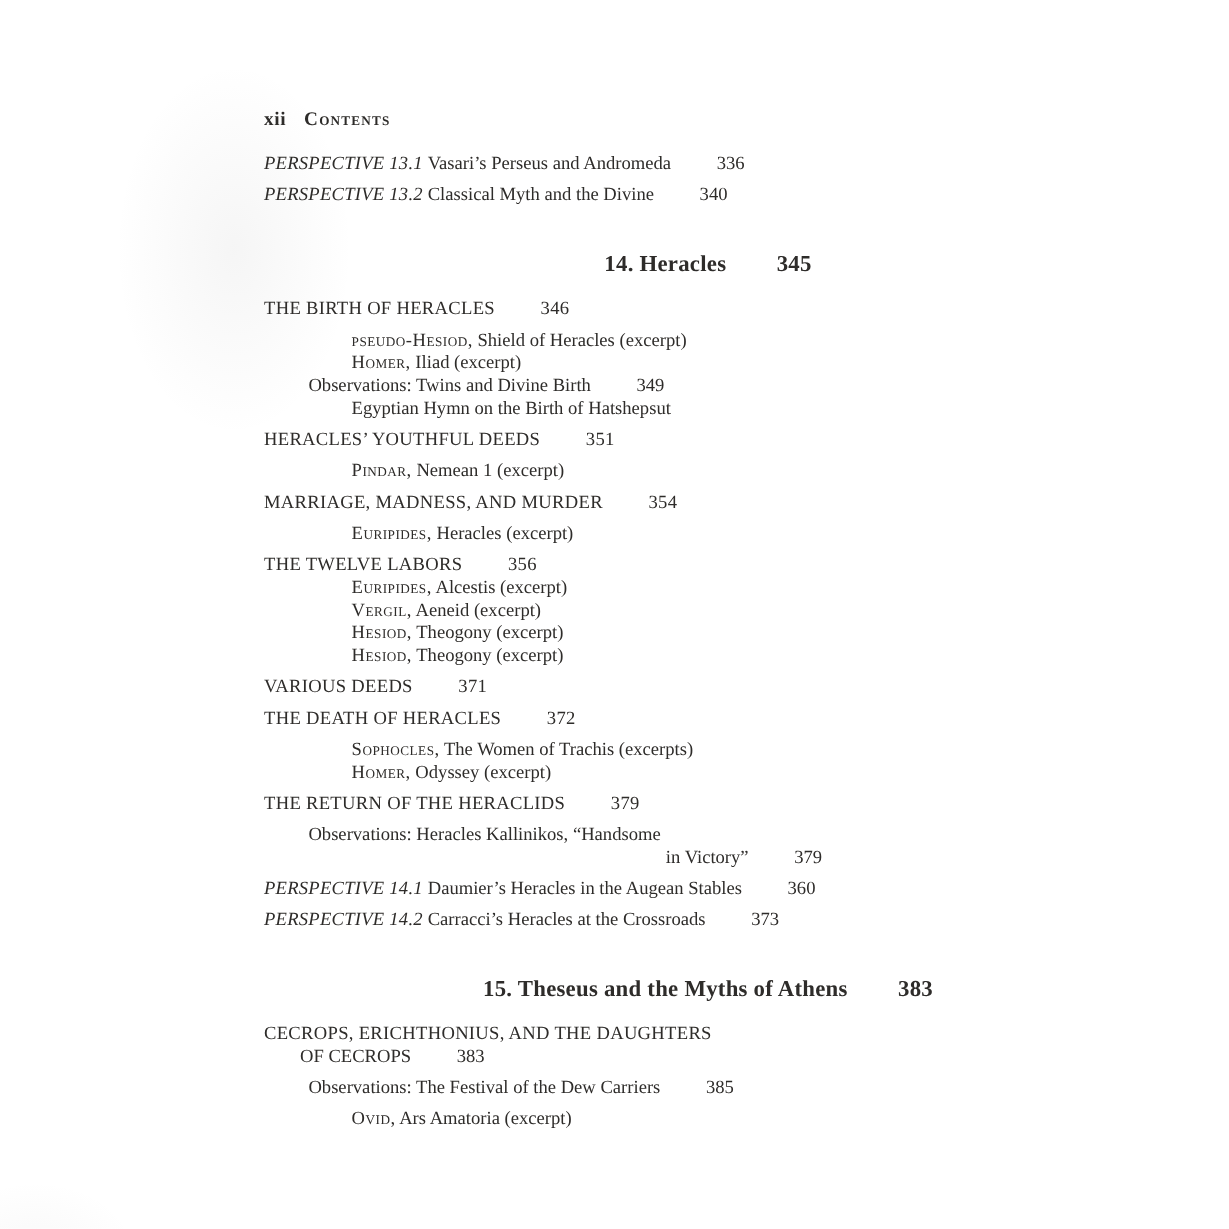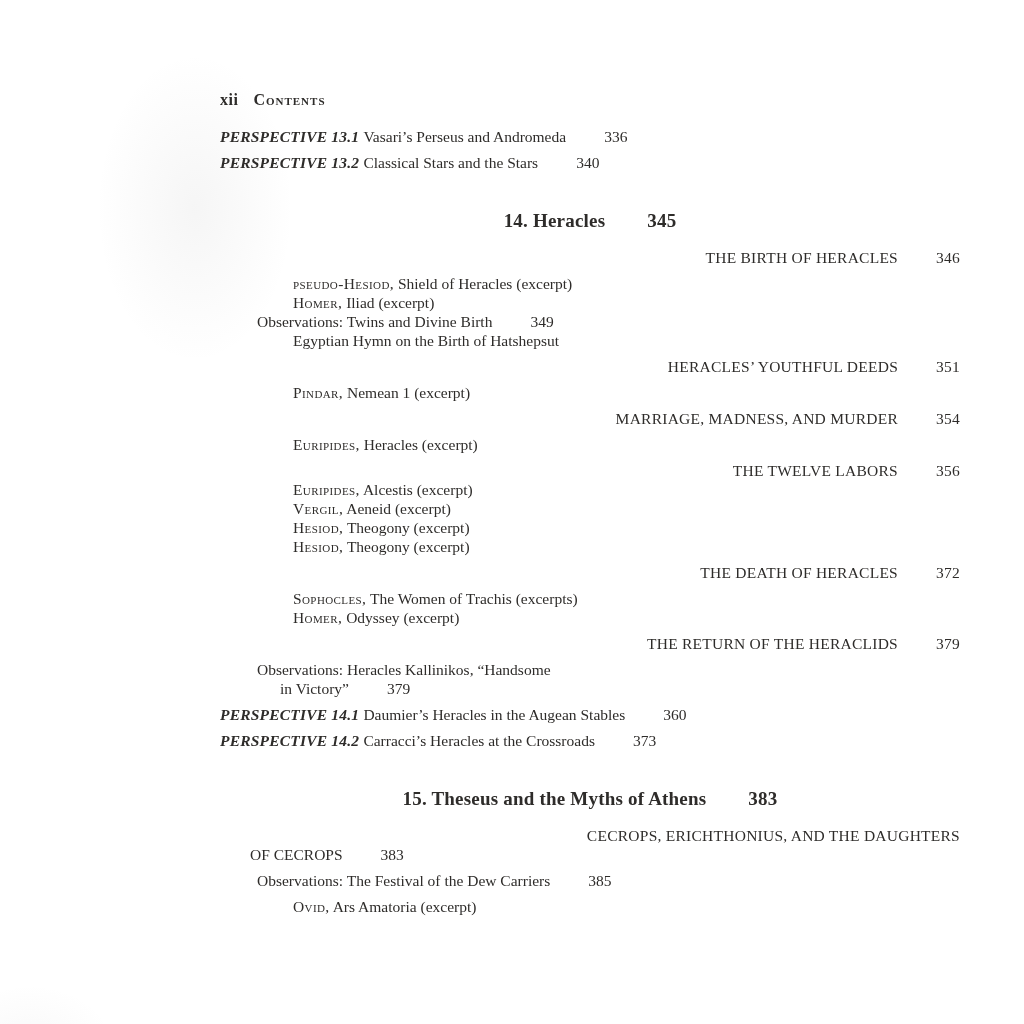--- a/index.html
+++ b/index.html
@@ -39,68 +39,69 @@
     line-height: 19px;
     white-space: nowrap;
   }
   .t-chapter {
     font-size: 19px;
     line-height: 23px;
     font-weight: 700;
     letter-spacing: 0.2px;
   }
   .t-chapter .page { font-weight: 700; margin-left: 42px; }
-  .t-section { letter-spacing: 0.25px; text-align: right; }
+  .t-section { letter-spacing: 0.25px; }
   .t-perspective { }
 
   .seg-roman { }
   .seg-italic { }
-  .seg-bold-italic { font-style: italic; font-weight: 700; letter-spacing: 0.2px; }
+  .seg-bold-italic { font-style: italic; font-weight: 400; letter-spacing: 0.2px; }
   .seg-small-caps { font-variant: small-caps; letter-spacing: 0.4px; }
 
   .page { margin-left: 38px; }
 
   .lvl-0 { margin-left: 0; }
   .lvl-1 { margin-left: 30px; font-family: Liberation Serif, serif; }
   .lvl-2 { margin-left: 37px; }
-  .lvl-3 { margin-left: 60px; }
+  .lvl-3 { margin-left: 60px; text-align: center; }
   .lvl-4 { margin-left: 73px; }
 
   .sp-none    { margin-top: 0; }
   .sp-tight   { margin-top: 0; }
   .sp-group   { margin-top: 7px; }
   .sp-first   { margin-top: 16px; }
   .sp-chapter { margin-top: 37px; text-align: center; }
 </style>
 </head>
 <body>
 
 <div class="canvas">
   <div class="page-content">
     <div class="running-head">
       <span class="folio">xii</span><span class="head-title">Contents</span>
     </div>
     <div class="toc" id="toc">
         <div class="row t-perspective lvl-0 sp-none"><span class="seg-bold-italic">PERSPECTIVE 13.1 </span><span class="seg-italic">Vasari’s </span><span class="seg-roman">Perseus and Andromeda</span><span class="page">336</span></div>
-        <div class="row t-perspective lvl-0 sp-group"><span class="seg-bold-italic">PERSPECTIVE 13.2 </span><span class="seg-italic">Classical Stars and the Stars</span><span class="page">340</span></div>
+        <div class="row t-perspective lvl-0 sp-group"><span class="seg-bold-italic">PERSPECTIVE 13.2 </span><span class="seg-italic">Classical Myth and the Divine</span><span class="page">340</span></div>
         <div class="row t-chapter lvl-0 sp-chapter"><span class="seg-roman">14. Heracles</span><span class="page">345</span></div>
         <div class="row t-section lvl-0 sp-first"><span class="seg-roman">THE BIRTH OF HERACLES</span><span class="page">346</span></div>
         <div class="row t-source lvl-4 sp-group"><span class="seg-small-caps">pseudo-Hesiod,</span><span class="seg-roman"> </span><span class="seg-italic">Shield of Heracles</span><span class="seg-roman"> (excerpt)</span></div>
         <div class="row t-source lvl-4 sp-tight"><span class="seg-small-caps">Homer,</span><span class="seg-roman"> </span><span class="seg-italic">Iliad</span><span class="seg-roman"> (excerpt)</span></div>
         <div class="row t-observation lvl-2 sp-tight"><span class="seg-roman">Observations: Twins and Divine Birth</span><span class="page">349</span></div>
         <div class="row t-workline lvl-4 sp-tight"><span class="seg-italic">Egyptian Hymn on the Birth of Hatshepsut</span></div>
         <div class="row t-section lvl-0 sp-group"><span class="seg-roman">HERACLES’ YOUTHFUL DEEDS</span><span class="page">351</span></div>
         <div class="row t-source lvl-4 sp-group"><span class="seg-small-caps">Pindar,</span><span class="seg-roman"> </span><span class="seg-italic">Nemean</span><span class="seg-roman"> 1 (excerpt)</span></div>
         <div class="row t-section lvl-0 sp-group"><span class="seg-roman">MARRIAGE, MADNESS, AND MURDER</span><span class="page">354</span></div>
         <div class="row t-source lvl-4 sp-group"><span class="seg-small-caps">Euripides,</span><span class="seg-roman"> </span><span class="seg-italic">Heracles</span><span class="seg-roman"> (excerpt)</span></div>
         <div class="row t-section lvl-0 sp-group"><span class="seg-roman">THE TWELVE LABORS</span><span class="page">356</span></div>
         <div class="row t-source lvl-4 sp-tight"><span class="seg-small-caps">Euripides,</span><span class="seg-roman"> </span><span class="seg-italic">Alcestis</span><span class="seg-roman"> (excerpt)</span></div>
         <div class="row t-source lvl-4 sp-tight"><span class="seg-small-caps">Vergil,</span><span class="seg-roman"> </span><span class="seg-italic">Aeneid</span><span class="seg-roman"> (excerpt)</span></div>
         <div class="row t-source lvl-4 sp-tight"><span class="seg-small-caps">Hesiod,</span><span class="seg-roman"> </span><span class="seg-italic">Theogony</span><span class="seg-roman"> (excerpt)</span></div>
         <div class="row t-source lvl-4 sp-tight"><span class="seg-small-caps">Hesiod,</span><span class="seg-roman"> </span><span class="seg-italic">Theogony</span><span class="seg-roman"> (excerpt)</span></div>
+        <div class="row t-section lvl-0 sp-group"><span class="seg-roman">VARIOUS DEEDS</span><span class="page">371</span></div>
         <div class="row t-section lvl-0 sp-group"><span class="seg-roman">THE DEATH OF HERACLES</span><span class="page">372</span></div>
         <div class="row t-source lvl-4 sp-group"><span class="seg-small-caps">Sophocles,</span><span class="seg-roman"> </span><span class="seg-italic">The Women of Trachis</span><span class="seg-roman"> (excerpts)</span></div>
         <div class="row t-source lvl-4 sp-tight"><span class="seg-small-caps">Homer,</span><span class="seg-roman"> </span><span class="seg-italic">Odyssey</span><span class="seg-roman"> (excerpt)</span></div>
         <div class="row t-section lvl-0 sp-group"><span class="seg-roman">THE RETURN OF THE HERACLIDS</span><span class="page">379</span></div>
         <div class="row t-observation lvl-2 sp-group"><span class="seg-roman">Observations: Heracles </span><span class="seg-italic">Kallinikos,</span><span class="seg-roman"> “Handsome</span></div>
         <div class="row t-continuation lvl-3 sp-tight"><span class="seg-roman">in Victory”</span><span class="page">379</span></div>
         <div class="row t-perspective lvl-0 sp-group"><span class="seg-bold-italic">PERSPECTIVE 14.1 </span><span class="seg-italic">Daumier’s </span><span class="seg-roman">Heracles in the Augean Stables</span><span class="page">360</span></div>
         <div class="row t-perspective lvl-0 sp-group"><span class="seg-bold-italic">PERSPECTIVE 14.2 </span><span class="seg-italic">Carracci’s </span><span class="seg-roman">Heracles at the Crossroads</span><span class="page">373</span></div>
         <div class="row t-chapter lvl-0 sp-chapter"><span class="seg-roman">15. Theseus and the Myths of Athens</span><span class="page">383</span></div>
         <div class="row t-section lvl-0 sp-first"><span class="seg-roman">CECROPS, ERICHTHONIUS, AND THE DAUGHTERS</span></div>

